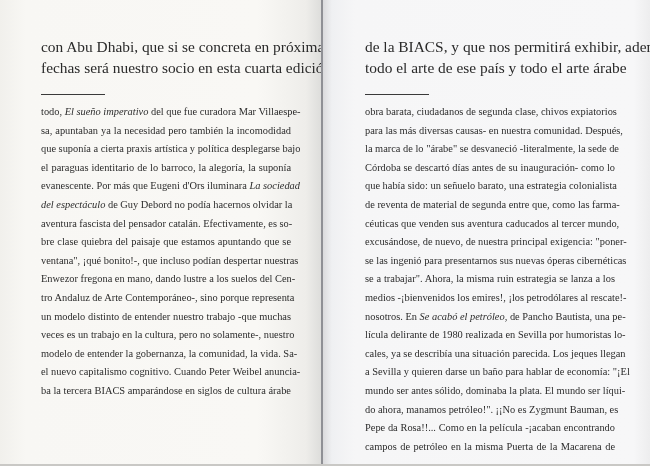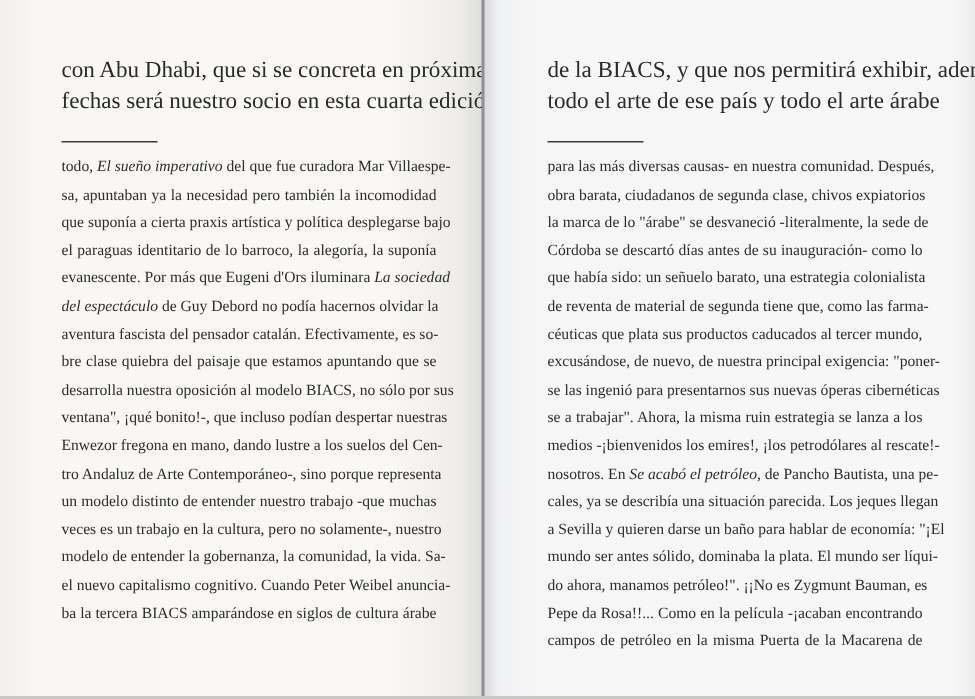--- a/index.html
+++ b/index.html
@@ -69,21 +69,20 @@
       <div class="rule"></div>
       <div class="body-text">
           <span class="ln">todo, <em>El sueño imperativo</em> del que fue curadora Mar Villaespe-</span>
           <span class="ln">sa, apuntaban ya la necesidad pero también la incomodidad</span>
           <span class="ln">que suponía a cierta praxis artística y política desplegarse bajo</span>
           <span class="ln">el paraguas identitario de lo barroco, la alegoría, la suponía</span>
           <span class="ln">evanescente. Por más que Eugeni d'Ors iluminara <em>La sociedad</em></span>
           <span class="ln"><em>del espectáculo</em> de Guy Debord no podía hacernos olvidar la</span>
           <span class="ln">aventura fascista del pensador catalán. Efectivamente, es so-</span>
           <span class="ln">bre clase quiebra del paisaje que estamos apuntando que se</span>
-          <span class="ln">desarrolla nuestra oposición al modelo BIACS, no sólo por sus</span>
           <span class="ln">ventana", ¡qué bonito!-, que incluso podían despertar nuestras</span>
           <span class="ln">Enwezor fregona en mano, dando lustre a los suelos del Cen-</span>
           <span class="ln">tro Andaluz de Arte Contemporáneo-, sino porque representa</span>
           <span class="ln">un modelo distinto de entender nuestro trabajo -que muchas</span>
           <span class="ln">veces es un trabajo en la cultura, pero no solamente-, nuestro</span>
           <span class="ln">modelo de entender la gobernanza, la comunidad, la vida. Sa-</span>
           <span class="ln">el nuevo capitalismo cognitivo. Cuando Peter Weibel anuncia-</span>
           <span class="ln">ba la tercera BIACS amparándose en siglos de cultura árabe</span>
         </div>
     </div>
@@ -91,32 +90,33 @@
   </div>
 
   <div class="page right">
     <div class="content">
       <p class="pull">
         <span>de la BIACS, y que nos permitirá exhibir, además,</span><br>
         <span>todo el arte de ese país y todo el arte árabe</span>
       </p>
       <div class="rule"></div>
       <div class="body-text">
+          <span class="ln">obra barata, ciudadanos de segunda clase, chivos expiatorios</span>
           <span class="ln">para las más diversas causas- en nuestra comunidad. Después,</span>
-          <span class="ln">obra barata, ciudadanos de segunda clase, chivos expiatorios</span>
           <span class="ln">la marca de lo "árabe" se desvaneció -literalmente, la sede de</span>
           <span class="ln">Córdoba se descartó días antes de su inauguración- como lo</span>
           <span class="ln">que había sido: un señuelo barato, una estrategia colonialista</span>
-          <span class="ln">de reventa de material de segunda tiene que, como las farma-</span>
-          <span class="ln">céuticas que plata sus productos caducados al tercer mundo,</span>
+          <span class="ln">de reventa de material de segunda entre que, como las farma-</span>
+          <span class="ln">céuticas que venden sus aventura caducados al tercer mundo,</span>
           <span class="ln">excusándose, de nuevo, de nuestra principal exigencia: "poner-</span>
           <span class="ln">se las ingenió para presentarnos sus nuevas óperas cibernéticas</span>
           <span class="ln">se a trabajar". Ahora, la misma ruin estrategia se lanza a los</span>
           <span class="ln">medios -¡bienvenidos los emires!, ¡los petrodólares al rescate!-</span>
           <span class="ln">nosotros. En <em>Se acabó el petróleo</em>, de Pancho Bautista, una pe-</span>
+          <span class="ln">lícula delirante de 1980 realizada en Sevilla por humoristas lo-</span>
           <span class="ln">cales, ya se describía una situación parecida. Los jeques llegan</span>
           <span class="ln">a Sevilla y quieren darse un baño para hablar de economía: "¡El</span>
           <span class="ln">mundo ser antes sólido, dominaba la plata. El mundo ser líqui-</span>
           <span class="ln">do ahora, manamos petróleo!". ¡¡No es Zygmunt Bauman, es</span>
           <span class="ln">Pepe da Rosa!!... Como en la película -¡acaban encontrando</span>
           <span class="ln">campos de petróleo en la misma Puerta de la Macarena de</span>
         </div>
     </div>
     <div class="folio">11</div>
   </div>

